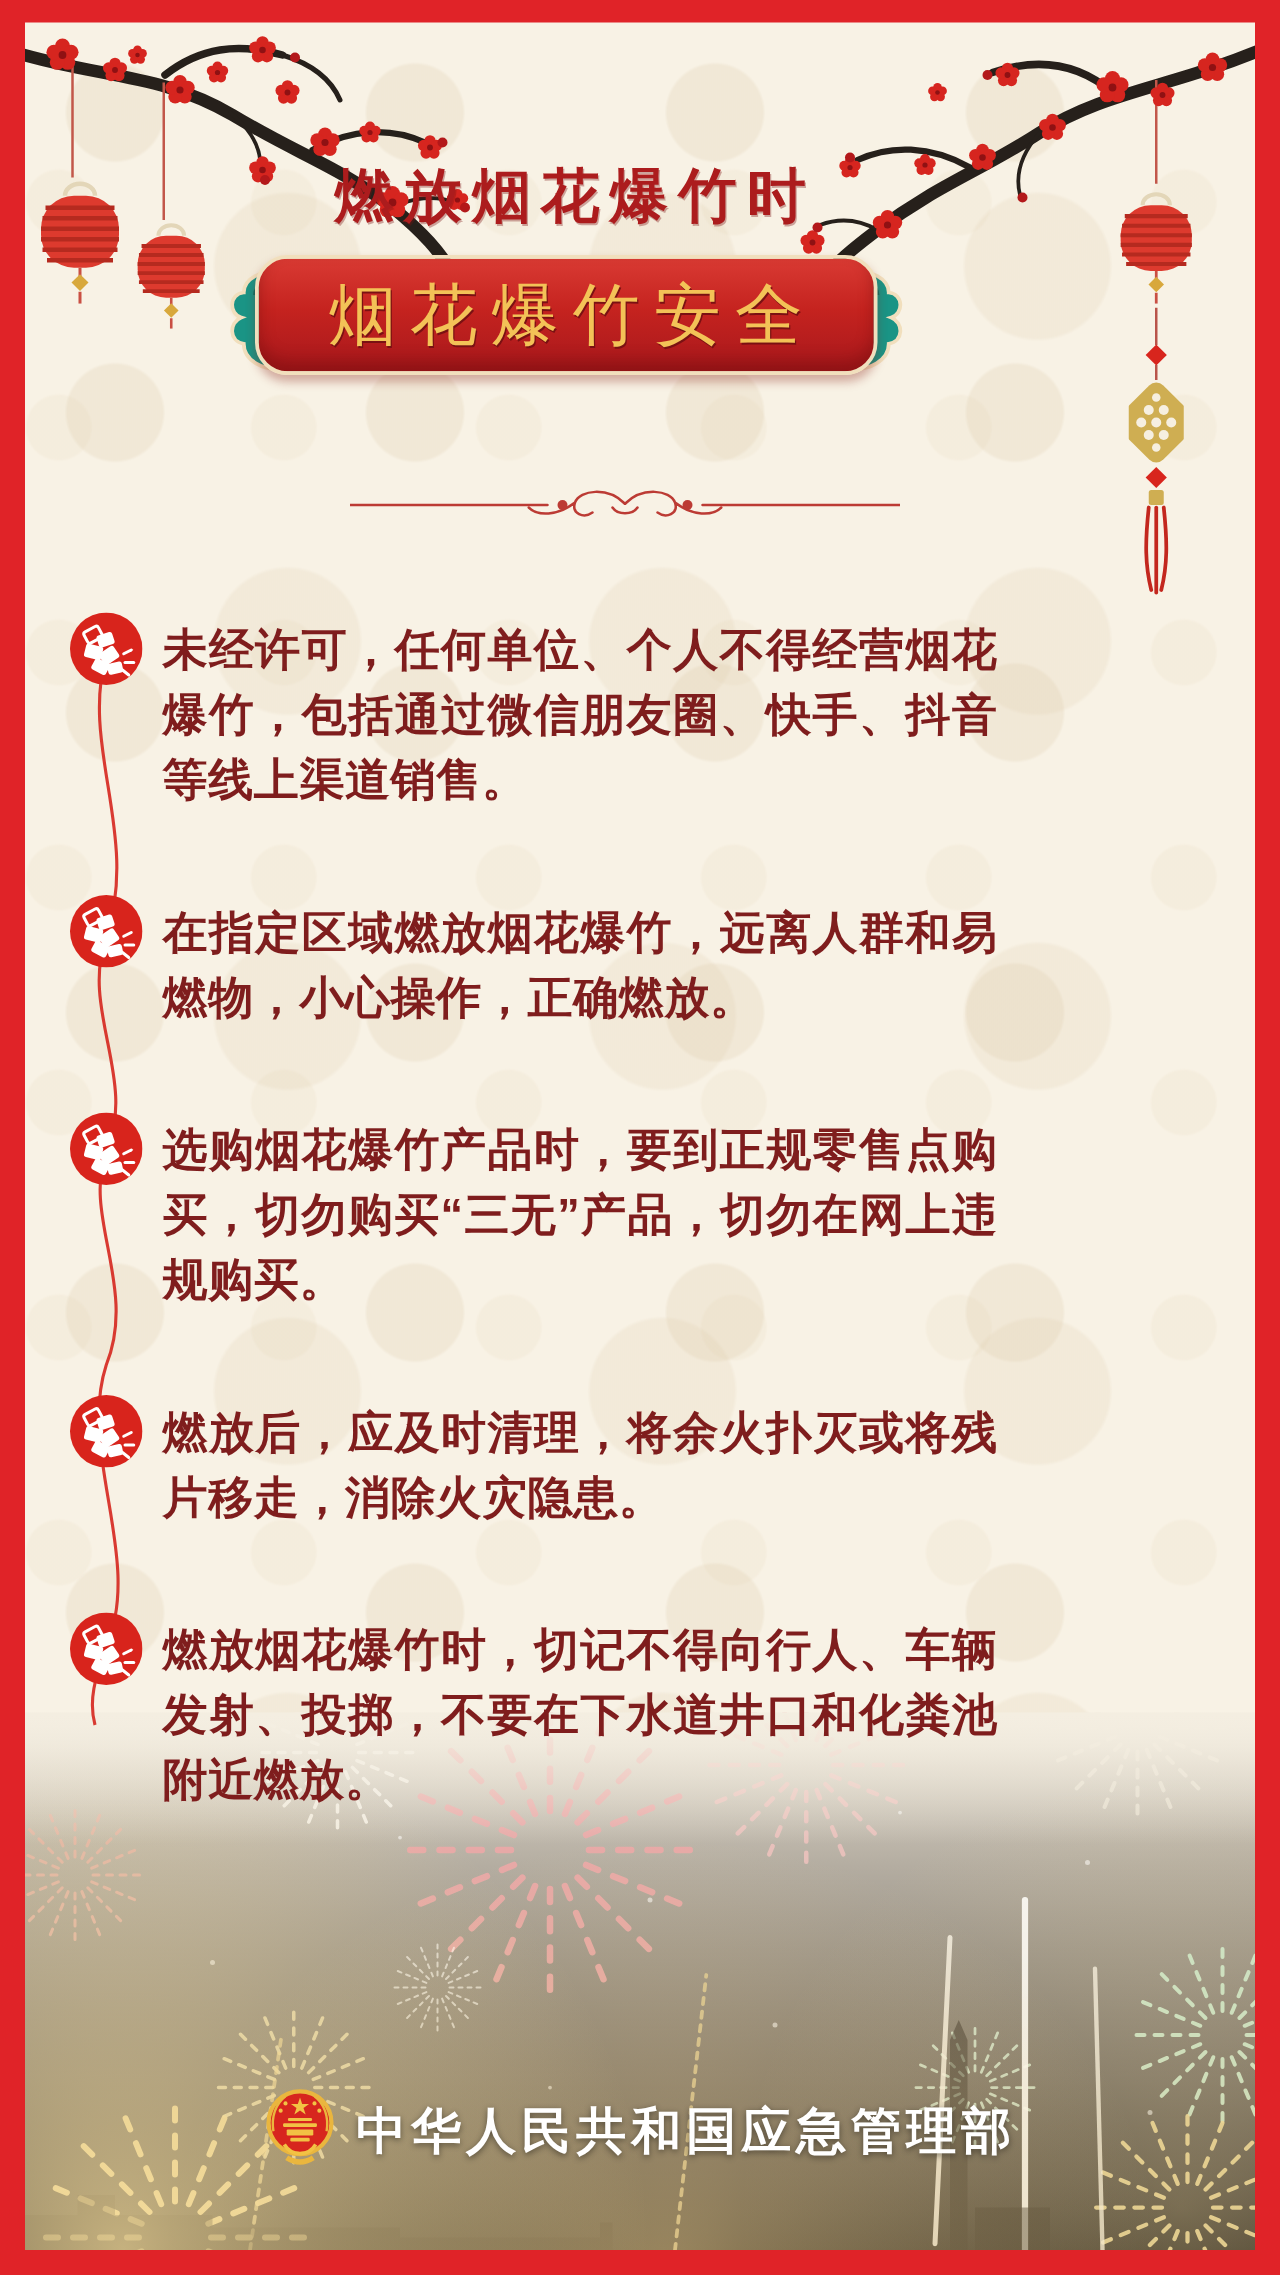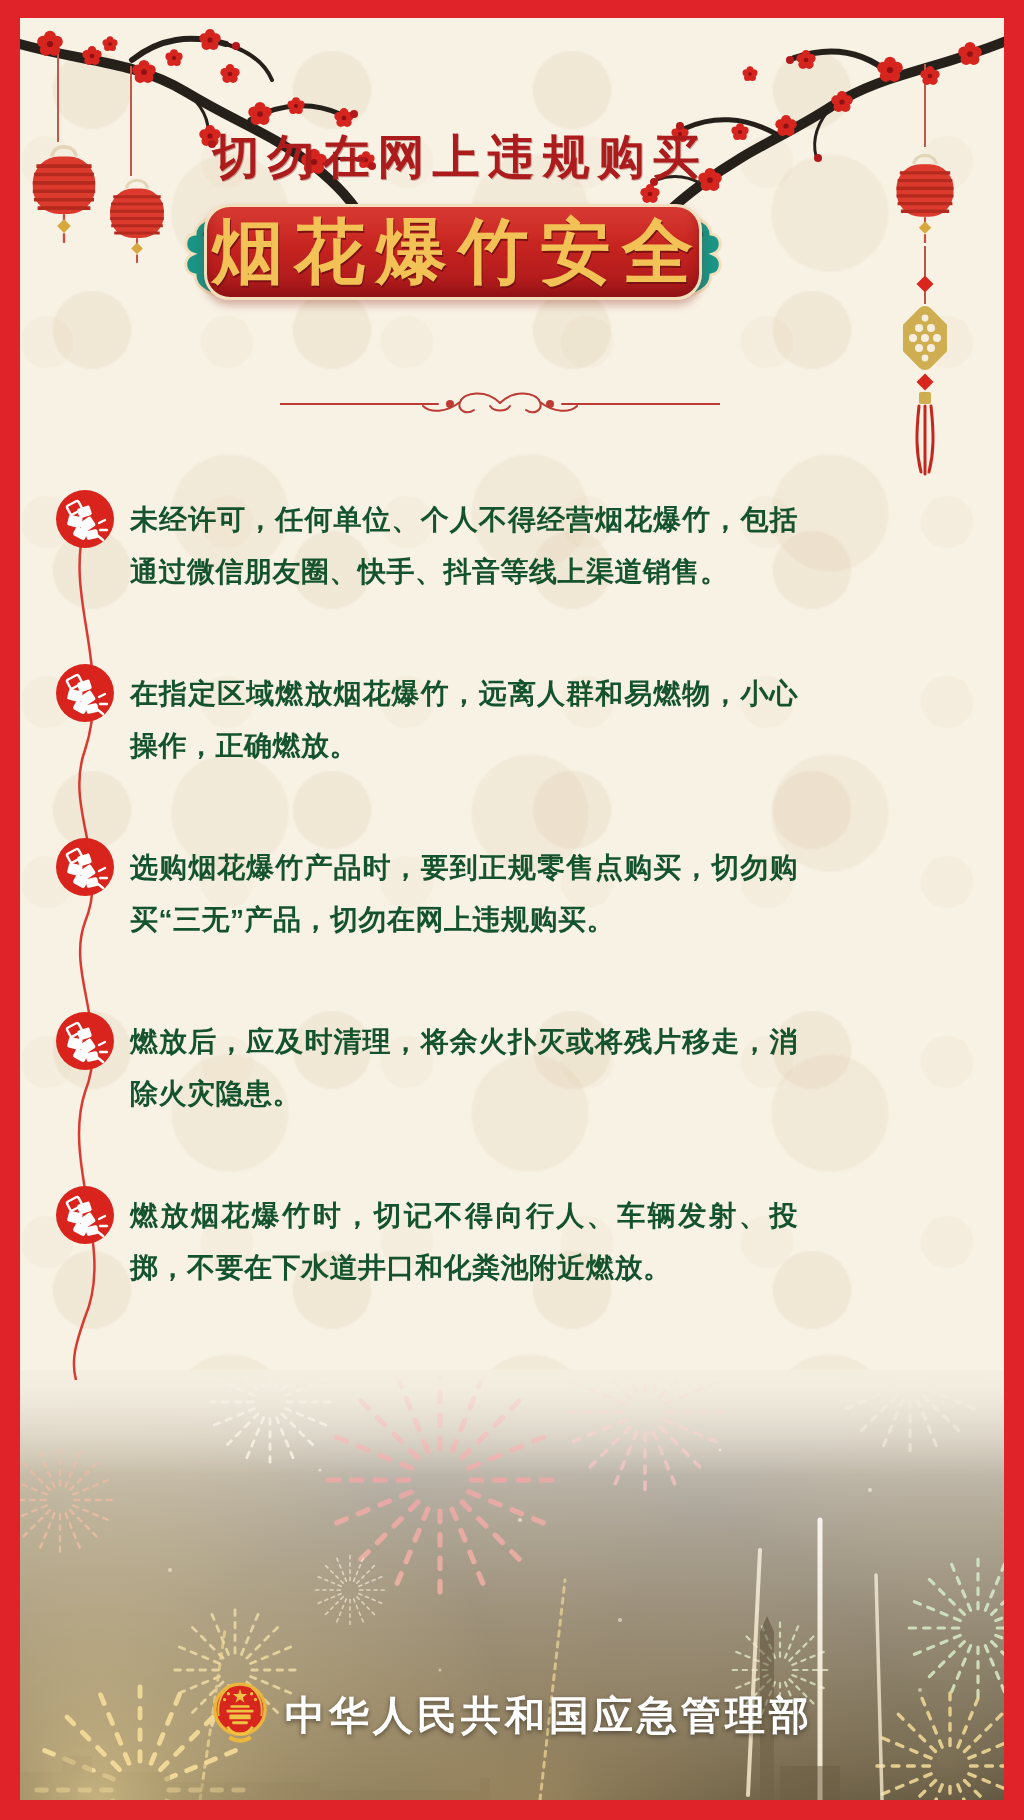--- a/index.html
+++ b/index.html
@@ -39,51 +39,51 @@
   .cloud-l{left:-8px;}
   .cloud-r{right:-8px;transform:scaleX(-1);}
   .banner-bar{
     position:absolute;left:16px;right:16px;top:0;bottom:6px;
     background:linear-gradient(180deg,#d93a33 0%,#c5231f 45%,#a8181c 100%);
     border:3px solid #f1dfbd;border-radius:26px;
     box-shadow:0 5px 8px rgba(140,40,30,.35), inset 0 -8px 12px rgba(110,10,10,.45);
     display:flex;align-items:center;justify-content:center;
   }
   .banner-text{
-    font-size:71px;font-weight:bold;color:#f3c257;letter-spacing:11px;
+    font-size:54px;font-weight:normal;color:#f3c257;letter-spacing:11px;
     text-shadow:1px 2px 0 #7a1113;white-space:nowrap;transform:translateX(5px);
   }
   .flourish{position:absolute;left:260px;top:368px;}
   .connector{position:absolute;left:0;top:440px;z-index:1;}
   .tips{position:absolute;left:36px;top:476px;width:742px;z-index:2;}
   .tip{display:flex;gap:16px;margin-bottom:70px;align-items:flex-start;}
   .fc{width:58px;height:58px;flex:none;margin-top:-4px;}
   .tip-text{
-    margin:0;flex:1;max-width:668px;font-size:28px;line-height:52px;
-    color:#14532d;font-weight:600;letter-spacing:.5px;text-align:justify;
+    margin:0;flex:1;max-width:668px;font-size:36px;line-height:52px;
+    color:#7f1d1d;font-weight:600;letter-spacing:.5px;text-align:justify;
   }
   .photo{
     position:absolute;left:0;right:0;bottom:0;height:430px;overflow:hidden;
     background:linear-gradient(180deg,#f3ede0 0%,#d8d1c4 10%,#b5aea2 28%,
       #948d82 48%,#6f685f 68%,#4a443d 85%,#2b2620 100%);
   }
   .bursts{position:absolute;inset:0;}
   .photo-glow{
     position:absolute;inset:0;pointer-events:none;
     background:
       radial-gradient(circle at 8% 100%, rgba(250,225,160,.75), transparent 42%),
       radial-gradient(ellipse at 52% 104%, rgba(250,218,150,.55), transparent 55%),
       radial-gradient(circle at 94% 92%, rgba(240,215,150,.35), transparent 35%);
   }
   .photo-fade{
     position:absolute;left:0;right:0;top:0;height:105px;
     background:linear-gradient(180deg,#f4eee1 0%, rgba(244,238,225,0) 100%);
   }
   .footer{
-    position:absolute;left:0;right:0;top:311px;z-index:3;
+    position:absolute;left:0;right:0;top:300px;z-index:3;
     display:flex;justify-content:center;align-items:center;gap:16px;
   }
   .emblem{width:58px;height:68px;flex:none;}
   .footer-col{display:flex;flex-direction:column;align-items:flex-start;}
   .cn{
     font-size:40px;font-weight:bold;color:#ffffff;letter-spacing:4px;
     text-shadow:0 2px 5px rgba(0,0,0,.45);white-space:nowrap;
   }
   .en{
     margin-top:7px;font-family:"Liberation Serif",serif;font-size:16.5px;
@@ -256,21 +256,21 @@
       </g>
       <rect x="16" y="130" width="12" height="12" transform="rotate(45 22 136)" fill="#d8251d"></rect>
       <rect x="16" y="146" width="12" height="12" rx="2" fill="#cfae52"></rect>
       <g stroke="#c3271e" stroke-width="3" fill="none" stroke-linecap="round">
         <path d="M16,160 C13,188 13,206 18,226"></path>
         <path d="M22,160 L22,228"></path>
         <path d="M28,160 C31,188 31,206 26,226"></path>
       </g>
     </svg>
 
-    <div class="eyebrow">切勿在网上违规购买</div>
+    <div class="eyebrow">燃放烟花爆竹时</div>
 
     <div class="banner">
       <svg class="cloud cloud-l" viewBox="0 0 48 94">
           <use href="#cloudsym"></use>
         </svg>
       <svg class="cloud cloud-r" viewBox="0 0 48 94">
           <use href="#cloudsym"></use>
         </svg>
       <div class="banner-bar">
         <span class="banner-text">烟花爆竹安全</span>

